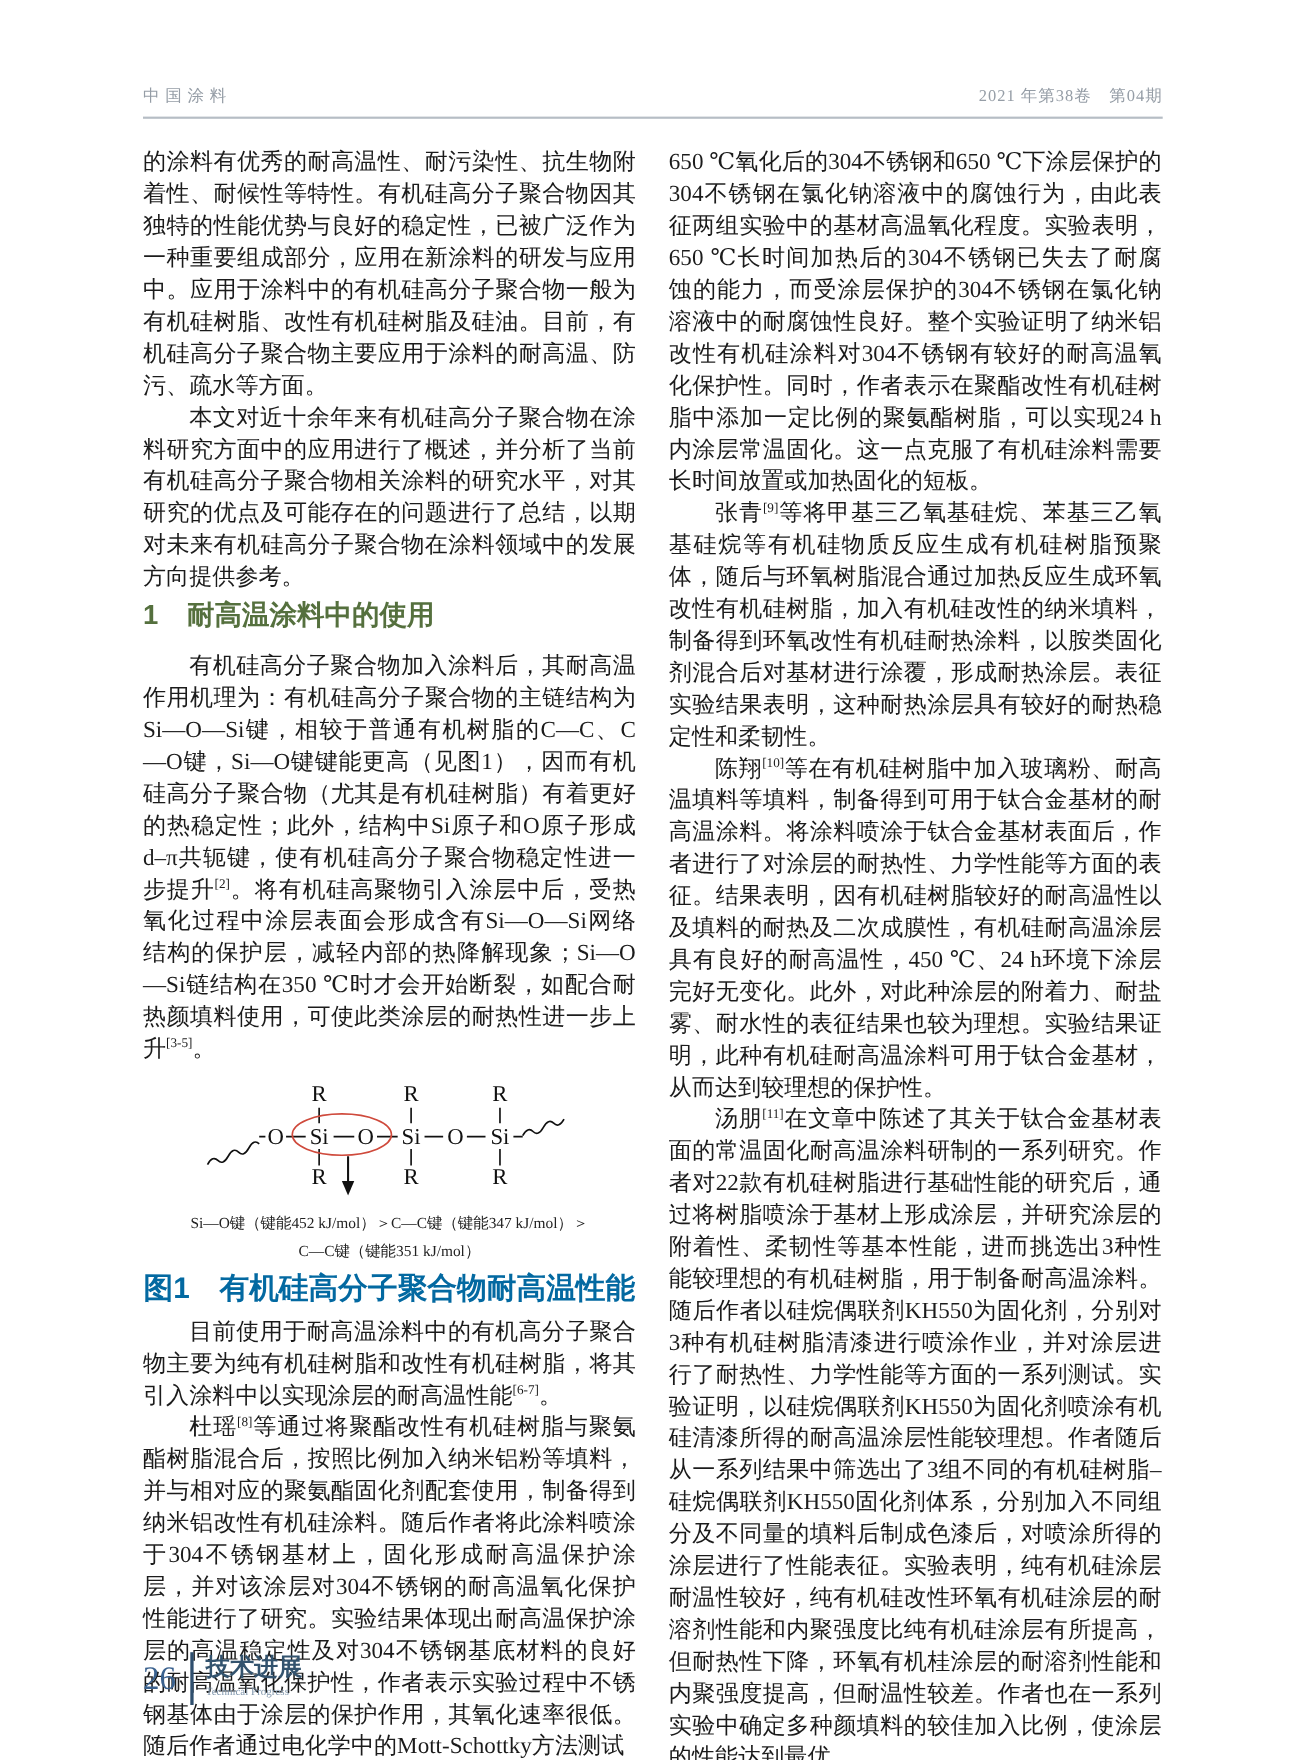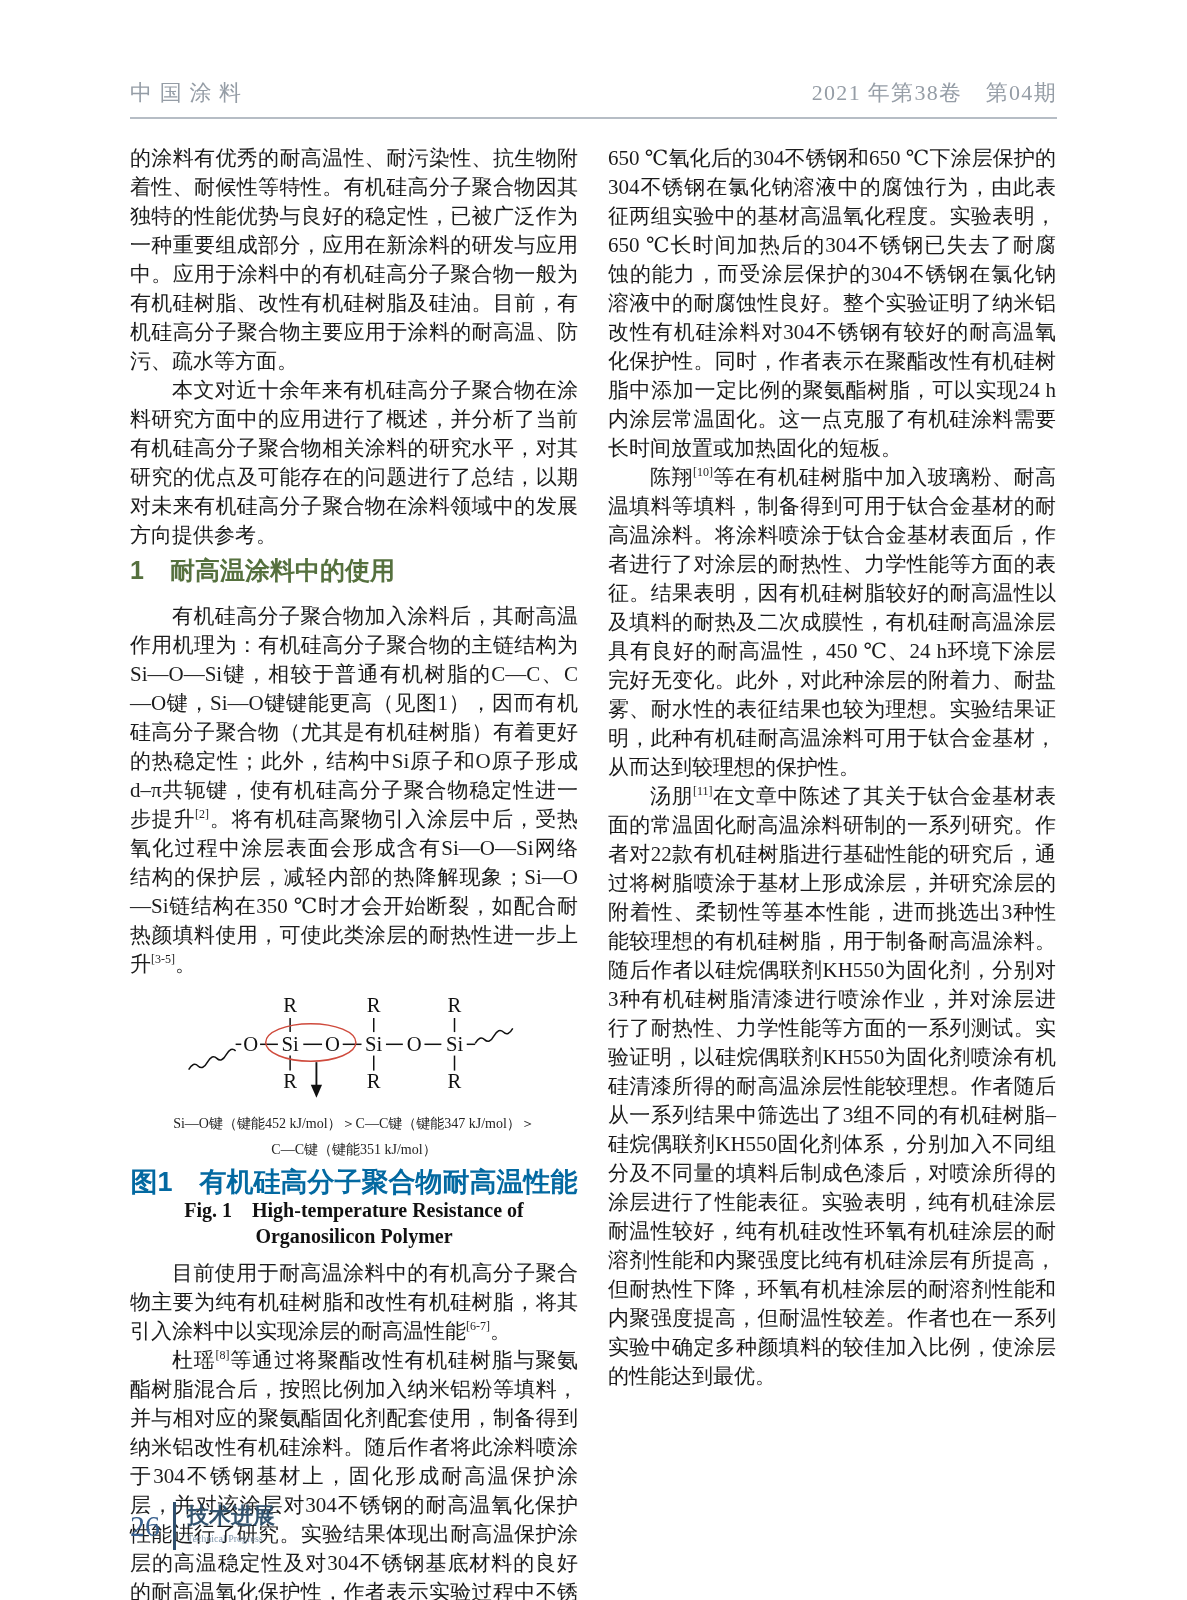--- a/index.html
+++ b/index.html
@@ -12,21 +12,21 @@
     padding:78px 130px 0 130px;
     font-family:"Liberation Serif","DejaVu Serif",serif;
     color:#1b1b1b;
     overflow:hidden;
   }
   .pg-header{
     display:flex;justify-content:space-between;align-items:flex-end;
     border-bottom:2px solid #b6bdc5;
     padding-bottom:9px;
     color:#959da6;
-    font-size:22px;
+    font-size:15px;
   }
   .pg-header .journal{letter-spacing:0.35em;}
   .pg-header .issue{letter-spacing:0.06em;}
   .columns{display:flex;gap:30px;margin-top:25px;}
   .col{width:448px;}
   .para{
     font-size:21px;line-height:29px;
     text-align:justify;margin:0;
     color:#1b1b1b;
   }
@@ -130,29 +130,29 @@
           <g>
             <line x1="140" y1="80" x2="140" y2="106" stroke="#111" stroke-width="2"></line>
             <polygon points="134,104 146,104 140,118" fill="#111"></polygon>
           </g>
 
           <path d="M309,60 q5,-9 10,-4 t10,-4 t10,-4 t10,-4" stroke="#111" stroke-width="1.6" fill="none"></path>
         </svg>
         <div class="bondline">Si—O键（键能452 kJ/mol）＞C—C键（键能347 kJ/mol）＞</div>
         <div class="bondline">C—C键（键能351 kJ/mol）</div>
         <div class="capcn">图1　有机硅高分子聚合物耐高温性能</div>
-        <div class="capen">Fig. 1　High-temperature Resistance of Organosilicon Polymer</div>
       </div>
 
       <p class="para indent">目前使用于耐高温涂料中的有机高分子聚合物主要为纯有机硅树脂和改性有机硅树脂，将其引入涂料中以实现涂层的耐高温性能<sup>[6-7]</sup>。</p>
       <p class="para indent">杜瑶<sup>[8]</sup>等通过将聚酯改性有机硅树脂与聚氨酯树脂混合后，按照比例加入纳米铝粉等填料，并与相对应的聚氨酯固化剂配套使用，制备得到纳米铝改性有机硅涂料。随后作者将此涂料喷涂于304不锈钢基材上，固化形成耐高温保护涂层，并对该涂层对304不锈钢的耐高温氧化保护性能进行了研究。实验结果体现出耐高温保护涂层的高温稳定性及对304不锈钢基底材料的良好的耐高温氧化保护性，作者表示实验过程中不锈钢基体由于涂层的保护作用，其氧化速率很低。随后作者通过电化学中的Mott-Schottky方法测试</p>
     </div>
 
     <div class="col">
       <p class="para">650 ℃氧化后的304不锈钢和650 ℃下涂层保护的304不锈钢在氯化钠溶液中的腐蚀行为，由此表征两组实验中的基材高温氧化程度。实验表明，650 ℃长时间加热后的304不锈钢已失去了耐腐蚀的能力，而受涂层保护的304不锈钢在氯化钠溶液中的耐腐蚀性良好。整个实验证明了纳米铝改性有机硅涂料对304不锈钢有较好的耐高温氧化保护性。同时，作者表示在聚酯改性有机硅树脂中添加一定比例的聚氨酯树脂，可以实现24 h内涂层常温固化。这一点克服了有机硅涂料需要长时间放置或加热固化的短板。</p>
+      <p class="para indent">张青<sup>[9]</sup>等将甲基三乙氧基硅烷、苯基三乙氧基硅烷等有机硅物质反应生成有机硅树脂预聚体，随后与环氧树脂混合通过加热反应生成环氧改性有机硅树脂，加入有机硅改性的纳米填料，制备得到环氧改性有机硅耐热涂料，以胺类固化剂混合后对基材进行涂覆，形成耐热涂层。表征实验结果表明，这种耐热涂层具有较好的耐热稳定性和柔韧性。</p>
       <p class="para indent">陈翔<sup>[10]</sup>等在有机硅树脂中加入玻璃粉、耐高温填料等填料，制备得到可用于钛合金基材的耐高温涂料。将涂料喷涂于钛合金基材表面后，作者进行了对涂层的耐热性、力学性能等方面的表征。结果表明，因有机硅树脂较好的耐高温性以及填料的耐热及二次成膜性，有机硅耐高温涂层具有良好的耐高温性，450 ℃、24 h环境下涂层完好无变化。此外，对此种涂层的附着力、耐盐雾、耐水性的表征结果也较为理想。实验结果证明，此种有机硅耐高温涂料可用于钛合金基材，从而达到较理想的保护性。</p>
       <p class="para indent">汤朋<sup>[11]</sup>在文章中陈述了其关于钛合金基材表面的常温固化耐高温涂料研制的一系列研究。作者对22款有机硅树脂进行基础性能的研究后，通过将树脂喷涂于基材上形成涂层，并研究涂层的附着性、柔韧性等基本性能，进而挑选出3种性能较理想的有机硅树脂，用于制备耐高温涂料。随后作者以硅烷偶联剂KH550为固化剂，分别对3种有机硅树脂清漆进行喷涂作业，并对涂层进行了耐热性、力学性能等方面的一系列测试。实验证明，以硅烷偶联剂KH550为固化剂喷涂有机硅清漆所得的耐高温涂层性能较理想。作者随后从一系列结果中筛选出了3组不同的有机硅树脂–硅烷偶联剂KH550固化剂体系，分别加入不同组分及不同量的填料后制成色漆后，对喷涂所得的涂层进行了性能表征。实验表明，纯有机硅涂层耐温性较好，纯有机硅改性环氧有机硅涂层的耐溶剂性能和内聚强度比纯有机硅涂层有所提高，但耐热性下降，环氧有机桂涂层的耐溶剂性能和内聚强度提高，但耐温性较差。作者也在一系列实验中确定多种颜填料的较佳加入比例，使涂层的性能达到最优。</p>
     </div>
 
   </div>
 
   <div class="pg-footer">
     <span class="pageno">26</span>
     <span class="fbar"></span>
     <span>

